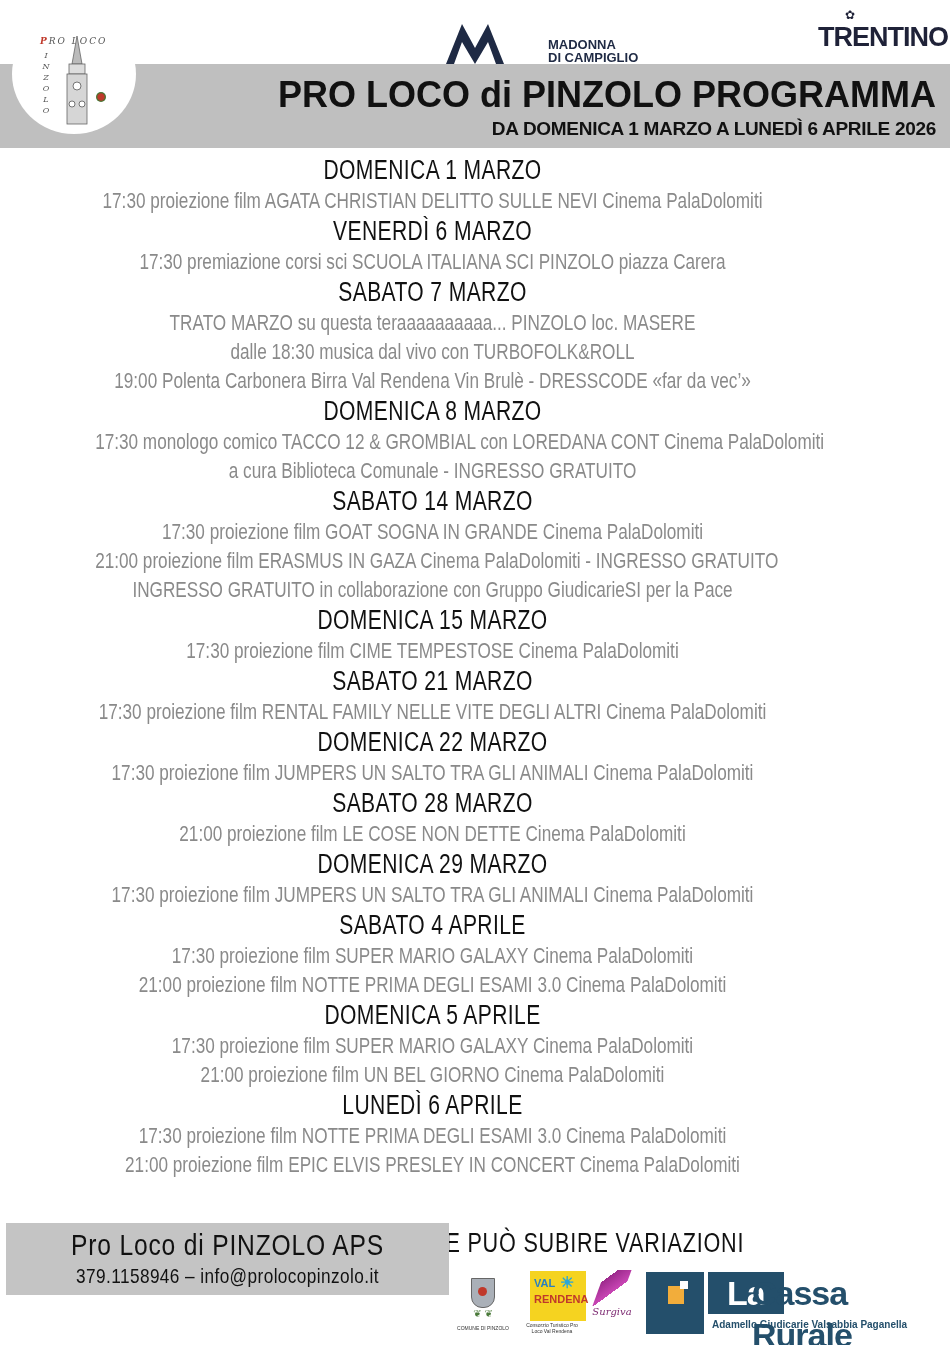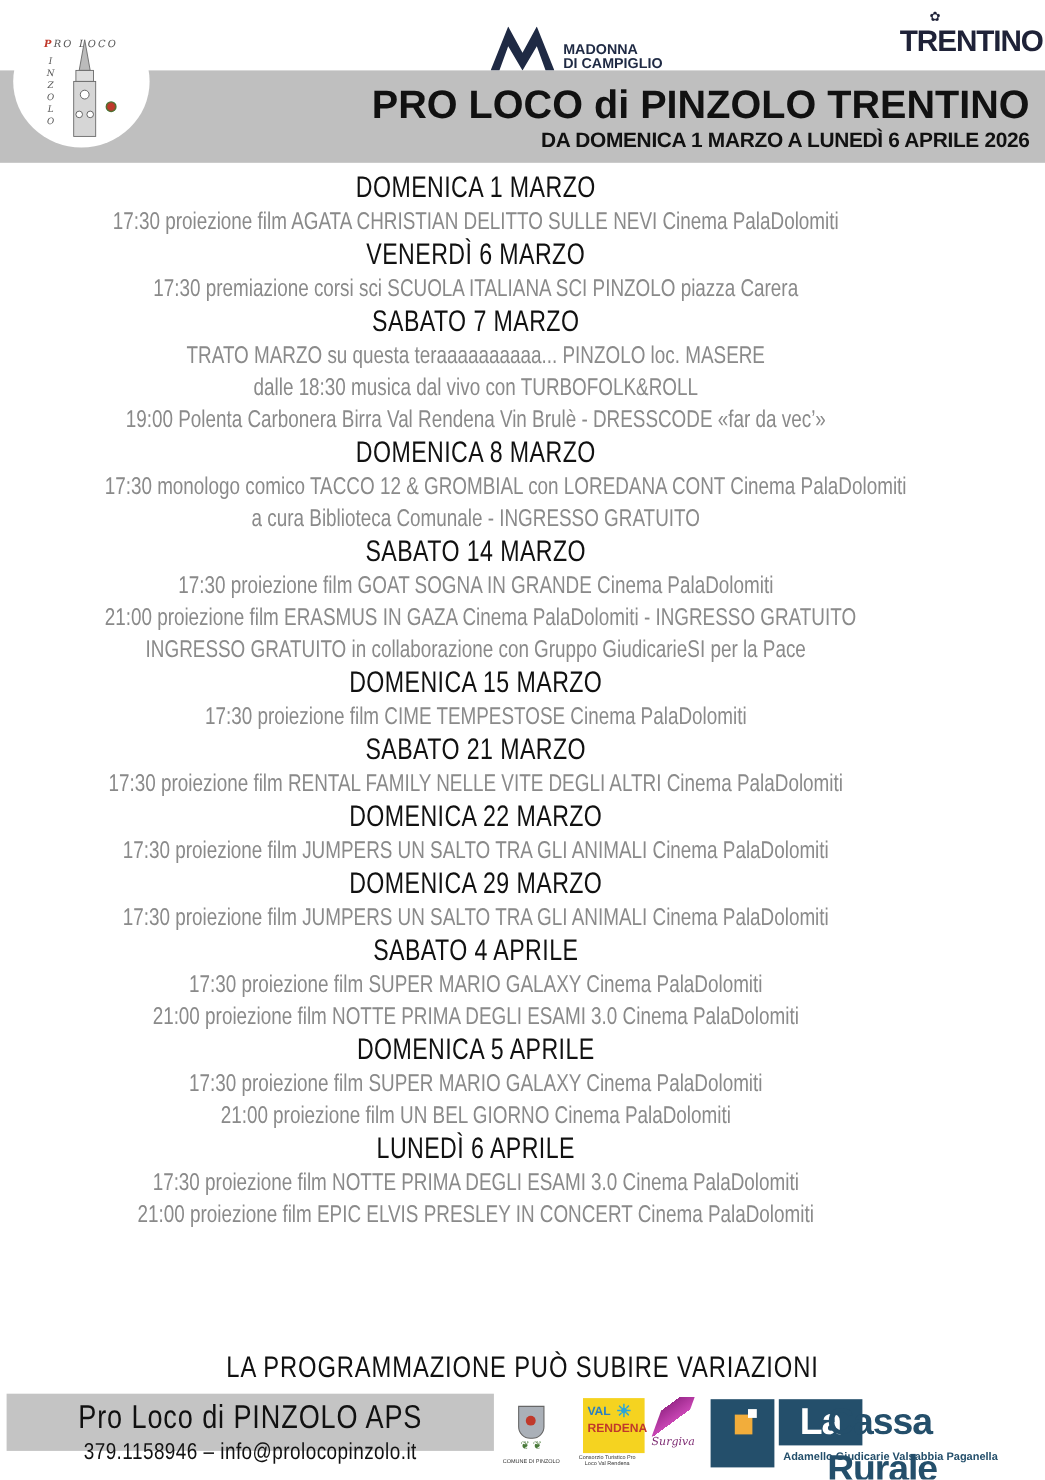--- a/index.html
+++ b/index.html
@@ -30,20 +30,21 @@
     .flower {
       position: absolute; left: 84px; top: 78px; width: 10px; height: 10px; border-radius: 50%;
       background: radial-gradient(circle, #c0392b 40%, #2e7d32 70%);
     }
     .madonna {
       position: absolute; left: 446px; top: 24px; display: flex; align-items: flex-end; gap: 8px;
     }
     .madonna-text {
       font-family: "Liberation Sans", sans-serif; font-weight: bold; font-size: 13px; line-height: 13px;
       color: #1f2a44;
+      margin-left: 36px;
     }
     .trentino {
       position: absolute; left: 818px; top: 22px; font-family: "Liberation Sans", sans-serif; font-weight: bold;
       font-size: 27px; letter-spacing: -1px; color: #1f2238;
     }
     .trentino-bird {
       position: absolute; left: 845px; top: 8px; font-size: 12px; color: #1f2238;
     }
     .main-title {
       position: absolute; right: 14px; top: 74px; font-family: "Liberation Sans", sans-serif; font-weight: bold;
@@ -64,21 +65,21 @@
     .event {
       font-family: "Liberation Sans", sans-serif; font-size: 22px; line-height: 29px; color: #8a8a8a;
       transform: scaleX(0.78); transform-origin: center; white-space: nowrap;
     }
     .variazioni {
       position: absolute; left: 0; top: 1228px; width: 950px; text-align: center;
       font-family: "Liberation Sans", sans-serif; font-size: 27px; color: #111;
       transform: scaleX(0.8); transform-origin: center; letter-spacing: 1px; white-space: nowrap;
     }
     .footer-box {
-      position: absolute; left: 6px; top: 1267px; width: 443px; height: 52px; background: #c4c4c4;
+      position: absolute; left: 6px; top: 1223px; width: 443px; height: 72px; background: #c4c4c4;
       text-align: center;
     }
     .footer-org {
       font-family: "Liberation Sans", sans-serif; font-size: 30px; line-height: 36px; color: #111;
       margin-top: 4px; transform: scaleX(0.82); transform-origin: center; white-space: nowrap; letter-spacing: 1px;
     }
     .footer-contact {
       font-family: "Liberation Sans", sans-serif; font-size: 21px; line-height: 26px; color: #111;
       transform: scaleX(0.82); transform-origin: center; white-space: nowrap; letter-spacing: 0.5px;
     }
@@ -170,21 +171,21 @@
   </svg>
   <div class="madonna-text">
     <div>MADONNA</div>
     <div>DI CAMPIGLIO</div>
   </div>
 </div>
 
 <div class="trentino-bird">✿</div>
 <div class="trentino">TRENTINO</div>
 
-<div class="main-title">PRO LOCO di PINZOLO TRENTINO</div>
+<div class="main-title">PRO LOCO di PINZOLO PROGRAMMA</div>
 <div class="sub-title">DA DOMENICA 1 MARZO A LUNEDÌ 6 APRILE 2026</div>
 
 <div class="program">
   <div>
     <div class="day">DOMENICA 1 MARZO</div>
     <div class="event">17:30 proiezione film AGATA CHRISTIAN DELITTO SULLE NEVI Cinema PalaDolomiti</div>
   </div>
   <div>
     <div class="day">VENERDÌ 6 MARZO</div>
     <div class="event">17:30 premiazione corsi sci SCUOLA ITALIANA SCI PINZOLO piazza Carera</div>
@@ -212,20 +213,24 @@
   </div>
   <div>
     <div class="day">SABATO 21 MARZO</div>
     <div class="event">17:30 proiezione film RENTAL FAMILY NELLE VITE DEGLI ALTRI Cinema PalaDolomiti</div>
   </div>
   <div>
     <div class="day">DOMENICA 22 MARZO</div>
     <div class="event">17:30 proiezione film JUMPERS UN SALTO TRA GLI ANIMALI Cinema PalaDolomiti</div>
   </div>
   <div>
+    <div class="day">SABATO 28 MARZO</div>
+    <div class="event">21:00 proiezione film LE COSE NON DETTE Cinema PalaDolomiti</div>
+  </div>
+  <div>
     <div class="day">DOMENICA 29 MARZO</div>
     <div class="event">17:30 proiezione film JUMPERS UN SALTO TRA GLI ANIMALI Cinema PalaDolomiti</div>
   </div>
   <div>
     <div class="day">SABATO 4 APRILE</div>
     <div class="event">17:30 proiezione film SUPER MARIO GALAXY Cinema PalaDolomiti</div>
     <div class="event">21:00 proiezione film NOTTE PRIMA DEGLI ESAMI 3.0 Cinema PalaDolomiti</div>
   </div>
   <div>
     <div class="day">DOMENICA 5 APRILE</div>

